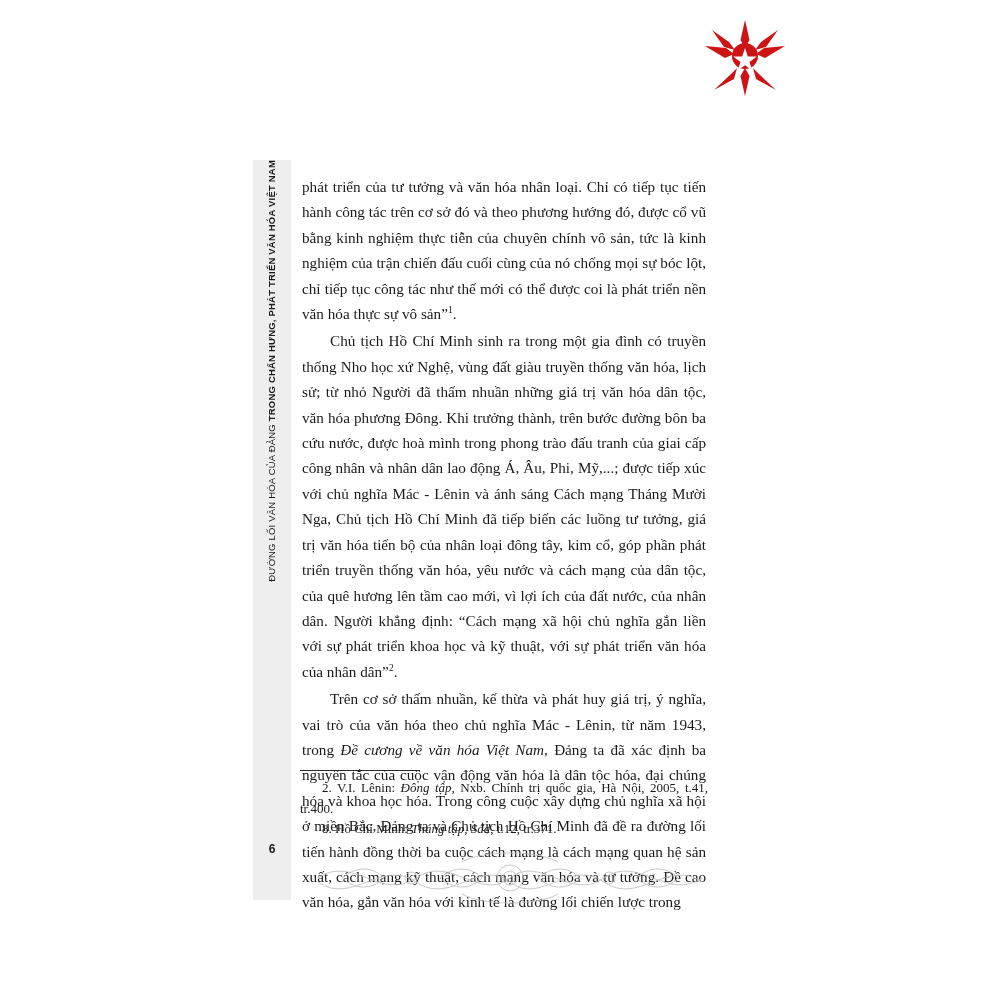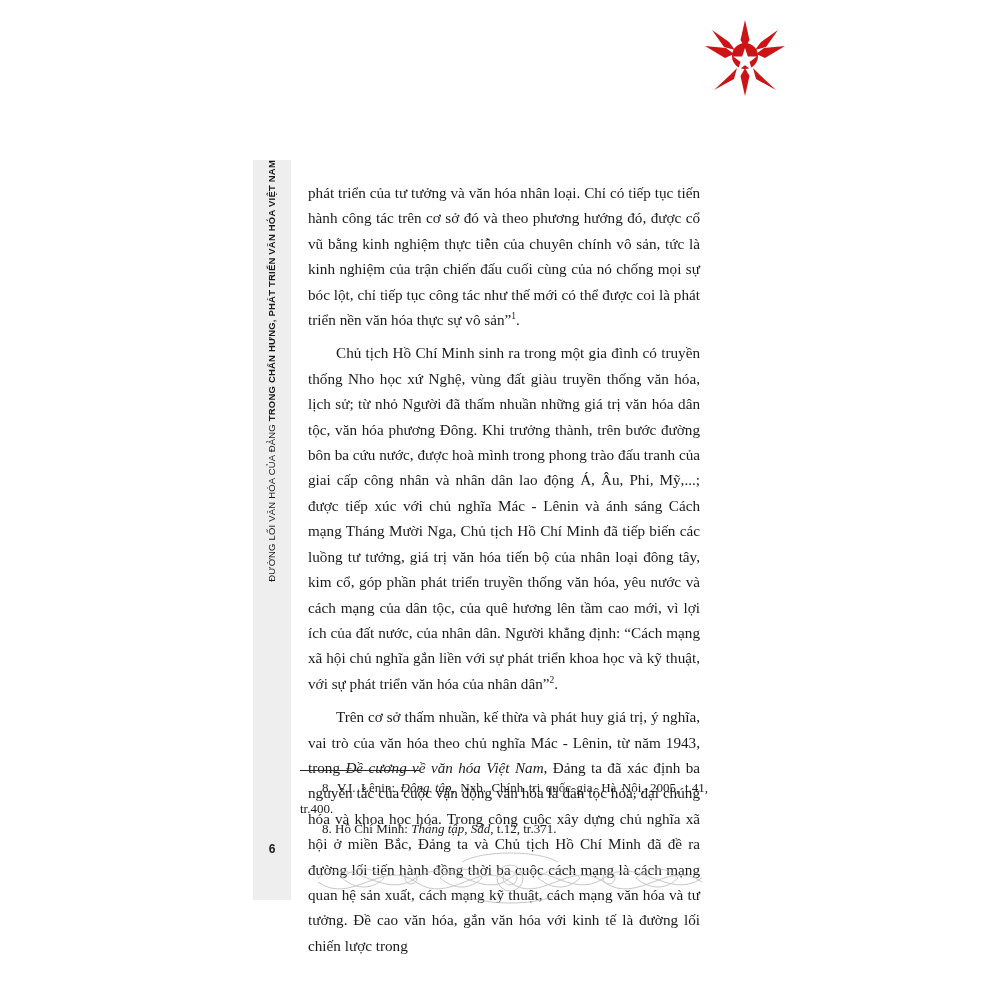--- a/index.html
+++ b/index.html
@@ -82,21 +82,21 @@
   }
 
   
   .text-col {
     position: absolute;
     left: 300px;
     top: 172px;
     width: 408px;
   }
   p.body-par {
-    margin: 8px;
+    margin: 2px;
     font-size: 15.2px;
     line-height: 25.4px;
     text-align: justify;
     text-indent: 28px;
     hyphens: none;
   }
   p.body-par.first { text-indent: 0; }
   .sup {
     font-size: 9.5px;
     vertical-align: super;
@@ -171,21 +171,21 @@
 
   <div class="text-col" id="body-col">
       <p class="body-par first"><span>phát triển của tư tưởng và văn hóa nhân loại. Chỉ có tiếp tục tiến hành công tác trên cơ sở đó và theo phương hướng đó, được cổ vũ bằng kinh nghiệm thực tiễn của chuyên chính vô sản, tức là kinh nghiệm của trận chiến đấu cuối cùng của nó chống mọi sự bóc lột, chỉ tiếp tục công tác như thế mới có thể được coi là phát triển nền văn hóa thực sự vô sản”</span><sup class="sup">1</sup><span>.</span></p>
       <p class="body-par"><span>Chủ tịch Hồ Chí Minh sinh ra trong một gia đình có truyền thống Nho học xứ Nghệ, vùng đất giàu truyền thống văn hóa, lịch sử; từ nhỏ Người đã thấm nhuần những giá trị văn hóa dân tộc, văn hóa phương Đông. Khi trưởng thành, trên bước đường bôn ba cứu nước, được hoà mình trong phong trào đấu tranh của giai cấp công nhân và nhân dân lao động Á, Âu, Phi, Mỹ,...; được tiếp xúc với chủ nghĩa Mác - Lênin và ánh sáng Cách mạng Tháng Mười Nga, Chủ tịch Hồ Chí Minh đã tiếp biến các luồng tư tưởng, giá trị văn hóa tiến bộ của nhân loại đông tây, kim cổ, góp phần phát triển truyền thống văn hóa, yêu nước và cách mạng của dân tộc, của quê hương lên tầm cao mới, vì lợi ích của đất nước, của nhân dân. Người khẳng định: “Cách mạng xã hội chủ nghĩa gắn liền với sự phát triển khoa học và kỹ thuật, với sự phát triển văn hóa của nhân dân”</span><sup class="sup">2</sup><span>.</span></p>
       <p class="body-par"><span>Trên cơ sở thấm nhuần, kế thừa và phát huy giá trị, ý nghĩa, vai trò của văn hóa theo chủ nghĩa Mác - Lênin, từ năm 1943, trong </span><em class="ital">Đề cương về văn hóa Việt Nam</em><span>, Đảng ta đã xác định ba nguyên tắc của cuộc vận động văn hóa là dân tộc hóa, đại chúng hóa và khoa học hóa. Trong công cuộc xây dựng chủ nghĩa xã hội ở miền Bắc, Đảng ta và Chủ tịch Hồ Chí Minh đã đề ra đường lối tiến hành đồng thời ba cuộc cách mạng là cách mạng quan hệ sản xuất, cách mạng kỹ thuật, cách mạng văn hóa và tư tưởng. Đề cao văn hóa, gắn văn hóa với kinh tế là đường lối chiến lược trong</span></p>
     </div>
 
   <div class="footnote-rule"></div>
 
   <div class="footnotes" id="footnote-col">
-      <p class=""><span>8. V.I. Lênin: </span><em class="ital">Đông tập</em><span>, Nxb. Chính trị quốc gia, Hà Nội, 2005, t.41, tr.400.</span></p>
+      <p class=""><span>2. V.I. Lênin: </span><em class="ital">Đông tập</em><span>, Nxb. Chính trị quốc gia, Hà Nội, 2005, t.41, tr.400.</span></p>
       <p class=""><span>8. Hồ Chí Minh: </span><em class="ital">Tháng tập, Sđd</em><span>, t.12, tr.371.</span></p>
     </div>
 
   <div class="ornament">
     <svg viewBox="0 0 396 56" width="396" height="56" aria-hidden="true">
       <g fill="none" stroke="#bdbdbd" stroke-width="1">
         <path d="M6 30 C 40 6, 70 54, 104 30 C 138 6, 168 54, 198 30 C 228 6, 258 54, 292 30 C 326 6, 356 54, 390 30"></path>
         <path d="M6 34 C 40 58, 70 10, 104 34 C 138 58, 168 10, 198 34 C 228 58, 258 10, 292 34 C 326 58, 356 10, 390 34"></path>
         <path d="M30 30 C 44 18, 60 18, 72 30 C 60 42, 44 42, 30 30 Z"></path>
         <path d="M128 30 C 142 18, 158 18, 170 30 C 158 42, 142 42, 128 30 Z"></path>

